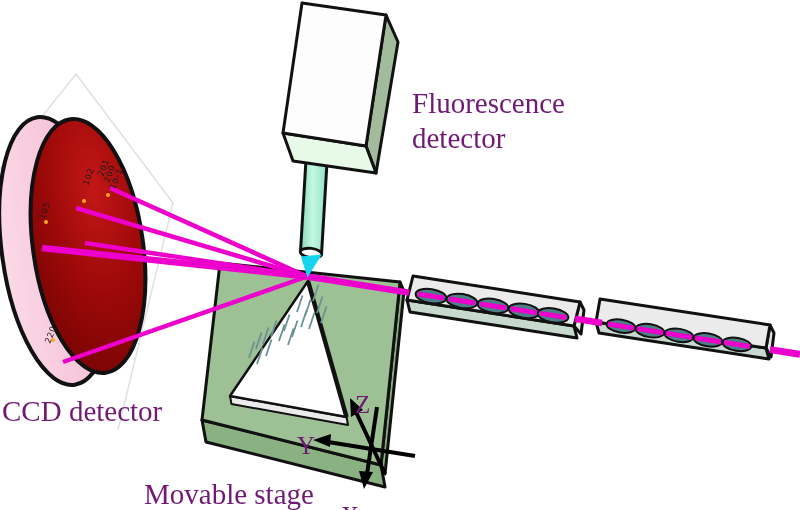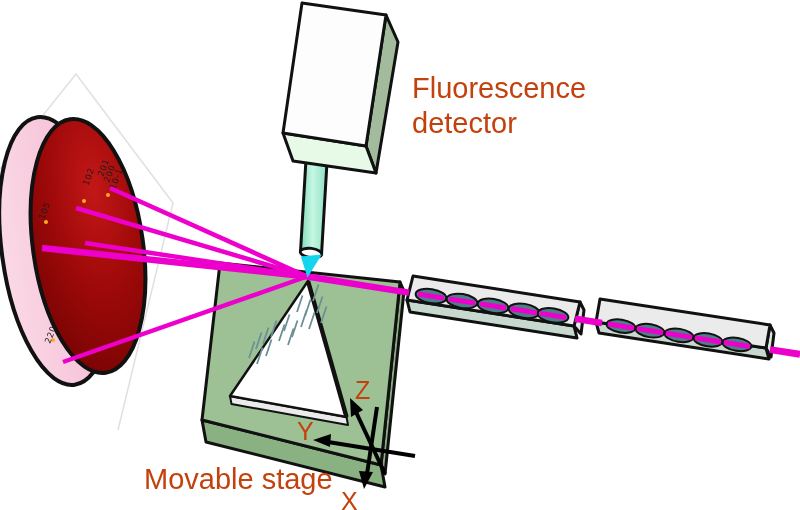--- a/index.html
+++ b/index.html
@@ -1,20 +1,20 @@
 <!DOCTYPE html>
 <html style="--beam: #ed00cb; --ccd-face: #a50b0b; --ccd-rim: #f6c3d6; --stage-top: #9dc194; --stage-side: #8ab181; --box-front: #fdfdfd; --box-side: #a3bb9d; --box-bottom: #e7f9e7; --probe-body: #9fe9cf; --probe-cone: #15d5ee; --lens-face: #ebebeb; --lens-front: #c7d9ce; --lens-end: #dfe9e2; --lens-ellipse: #4d7f86; --nanowire: #6b9097; --spot-dot: #ffaa1e; --outline: #111111;"><head>
 <meta charset="utf-8">
 <style>
   html,body{margin:0;padding:0;background:#fff;}
   #canvas{position:relative;width:800px;height:510px;background:#fff;overflow:hidden;
           font-family:"Liberation Sans", sans-serif;}
   #scene{position:absolute;left:0;top:0;}
-  .lbl{position:absolute;color:#c2410c;white-space:pre-line;line-height:1.22;
-       font-family:Liberation Sans, sans-serif;}
+  .lbl{position:absolute;color:#701a75;white-space:pre-line;line-height:1.22;
+       font-family:Liberation Serif, serif;margin-top:15px;}
   .lbl-main{font-size:29px;}
   .lbl-axis{font-size:25px;}
   .lbl-nw{font-size:29px;}
   .outl{stroke:var(--outline);stroke-linejoin:round;}
   .beam{stroke:var(--beam);fill:none;stroke-linecap:butt;}
   .spot-label{font-family:"DejaVu Sans", sans-serif;font-size:8.5px;fill:#1c1c1c;letter-spacing:0.6px;}
 </style>
 </head>
 <body>
 
@@ -157,18 +157,19 @@
     <line x1="666" y1="333.25" x2="692" y2="337.35"></line>
         <line x1="695" y1="337.85" x2="721" y2="341.95"></line>
     <line x1="724" y1="342.35" x2="750" y2="346.45"></line>
   </g>
 
   <polygon points="300.8,256.5 321.8,254.5 307.5,277.5" fill="var(--probe-cone)"></polygon>
 </svg>
 
 <div class="lbl lbl-main" style="left:412px;top:71px;">Fluorescence
 detector</div>
+<div class="lbl lbl-main" style="left:2px;top:379px;">CCD detector</div>
 <div class="lbl lbl-main" style="left:144px;top:462px;">Movable stage</div>
 <div class="lbl lbl-axis" style="left:355px;top:375px;">Z</div>
 <div class="lbl lbl-axis" style="left:297px;top:416px;">Y</div>
 <div class="lbl lbl-axis" style="left:341px;top:486px;">X</div>
 
 </div>
 
 </body></html>

